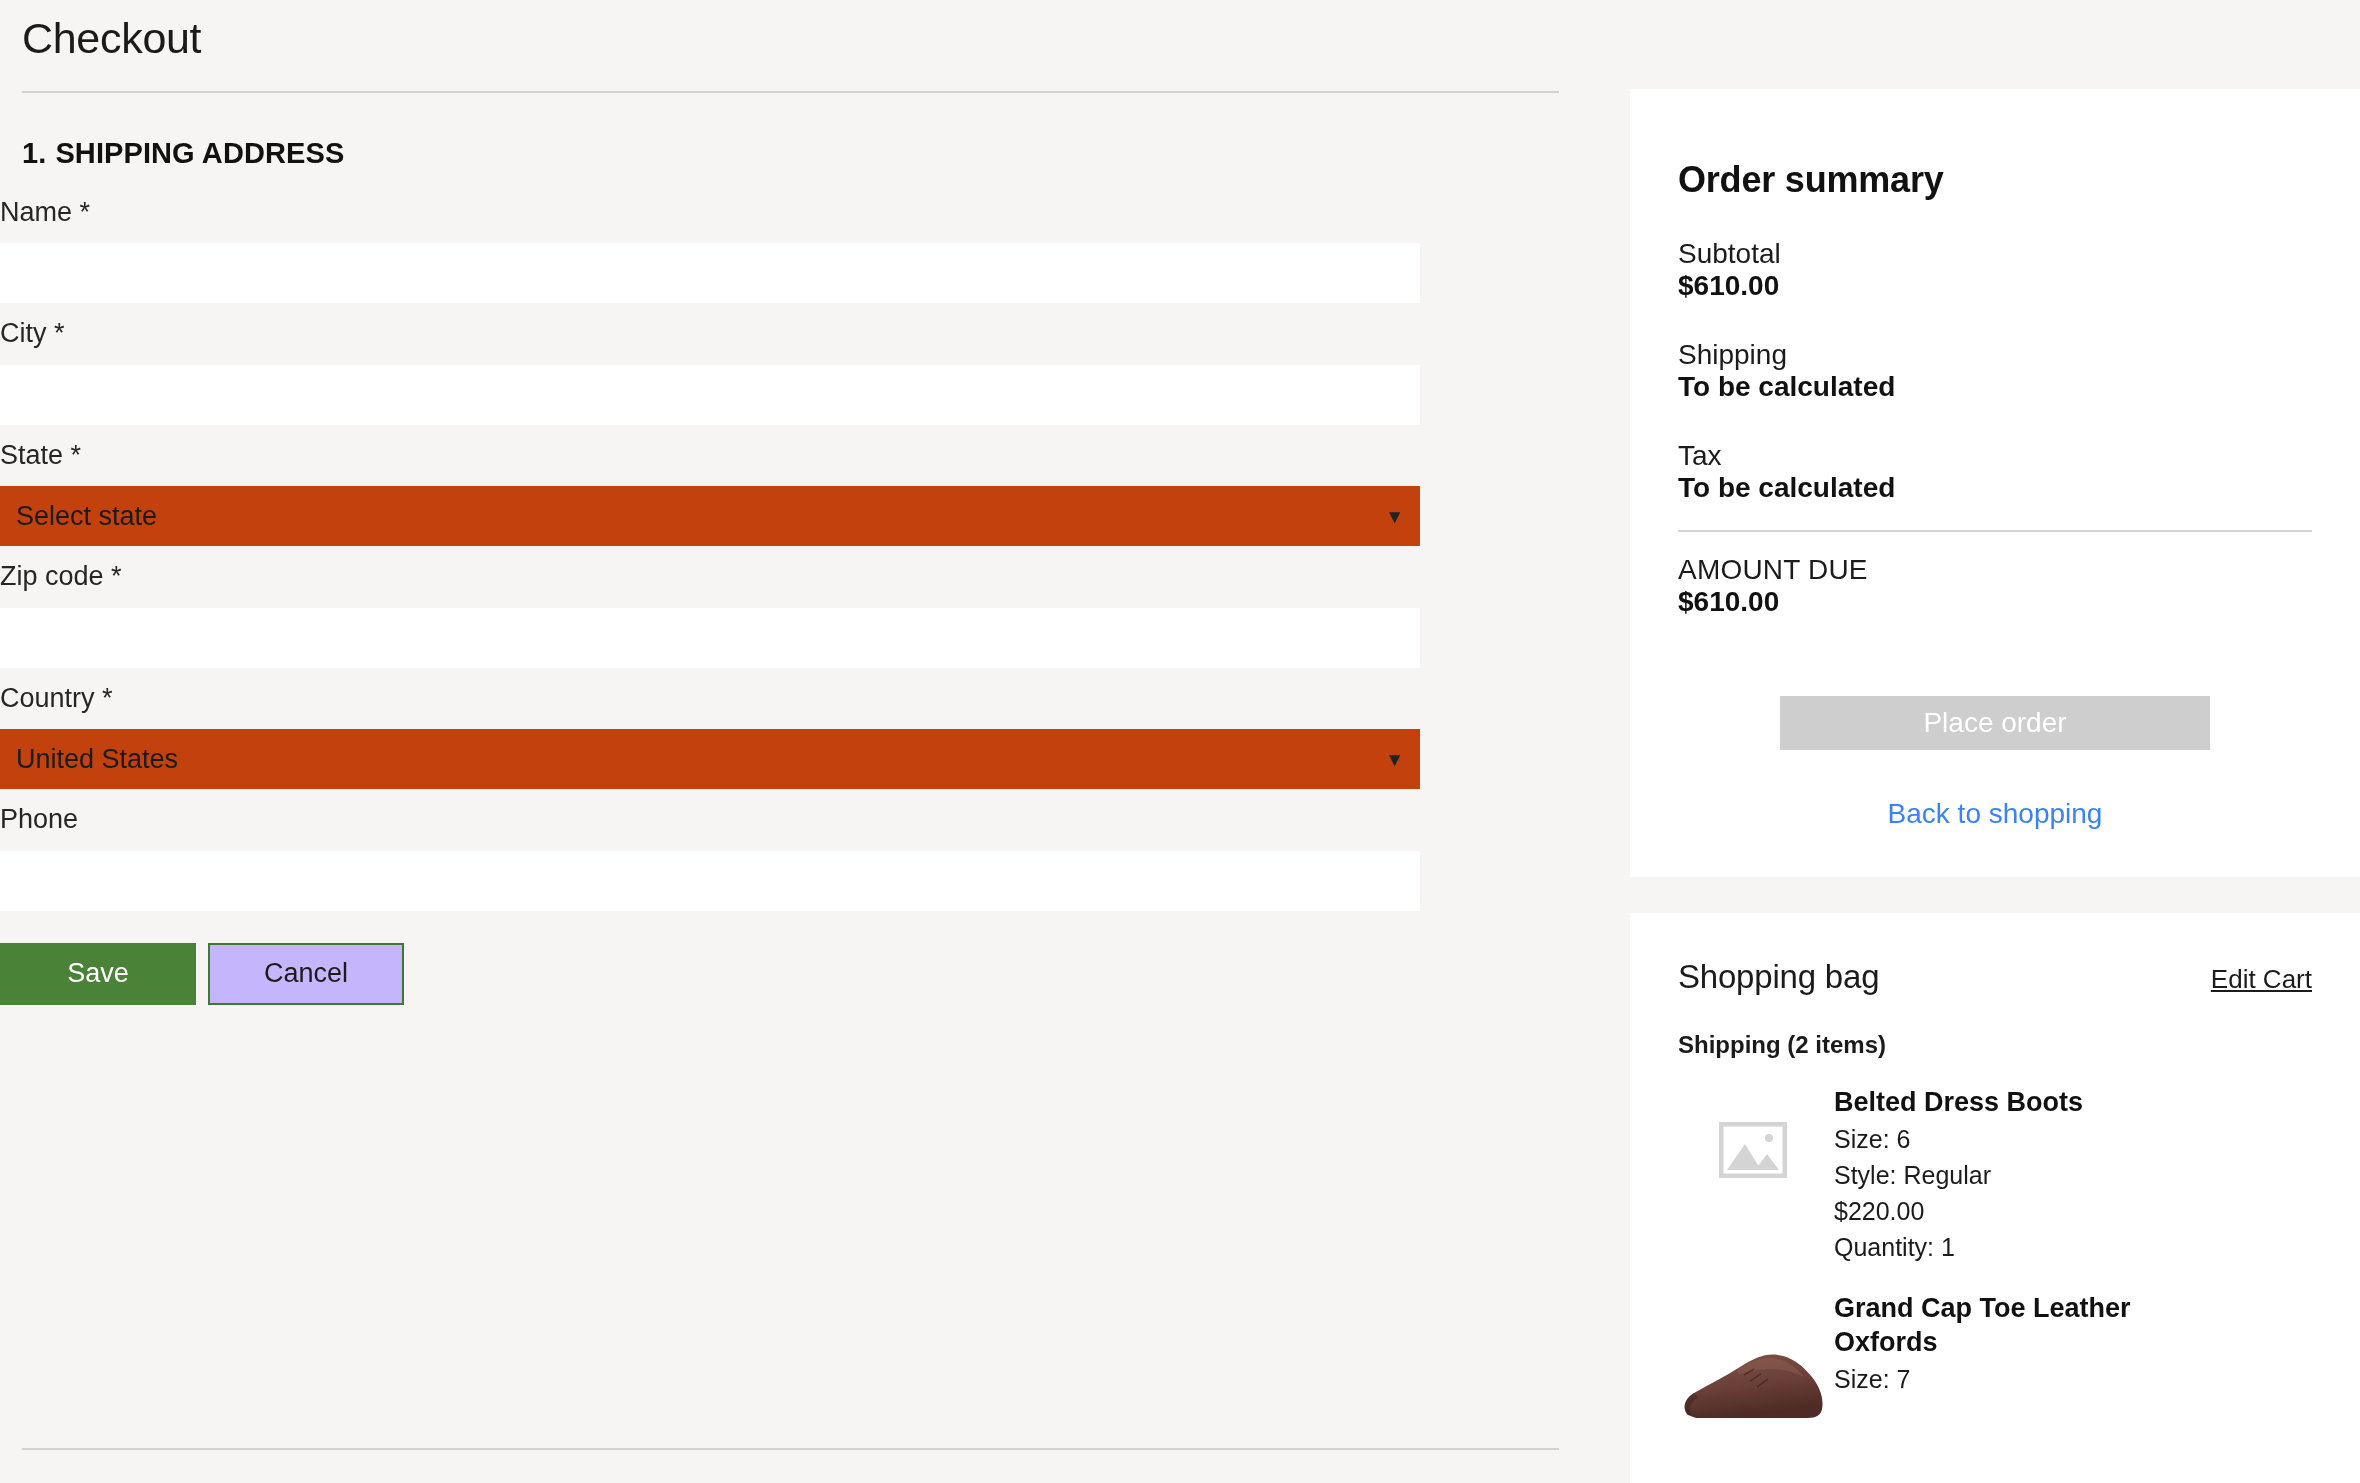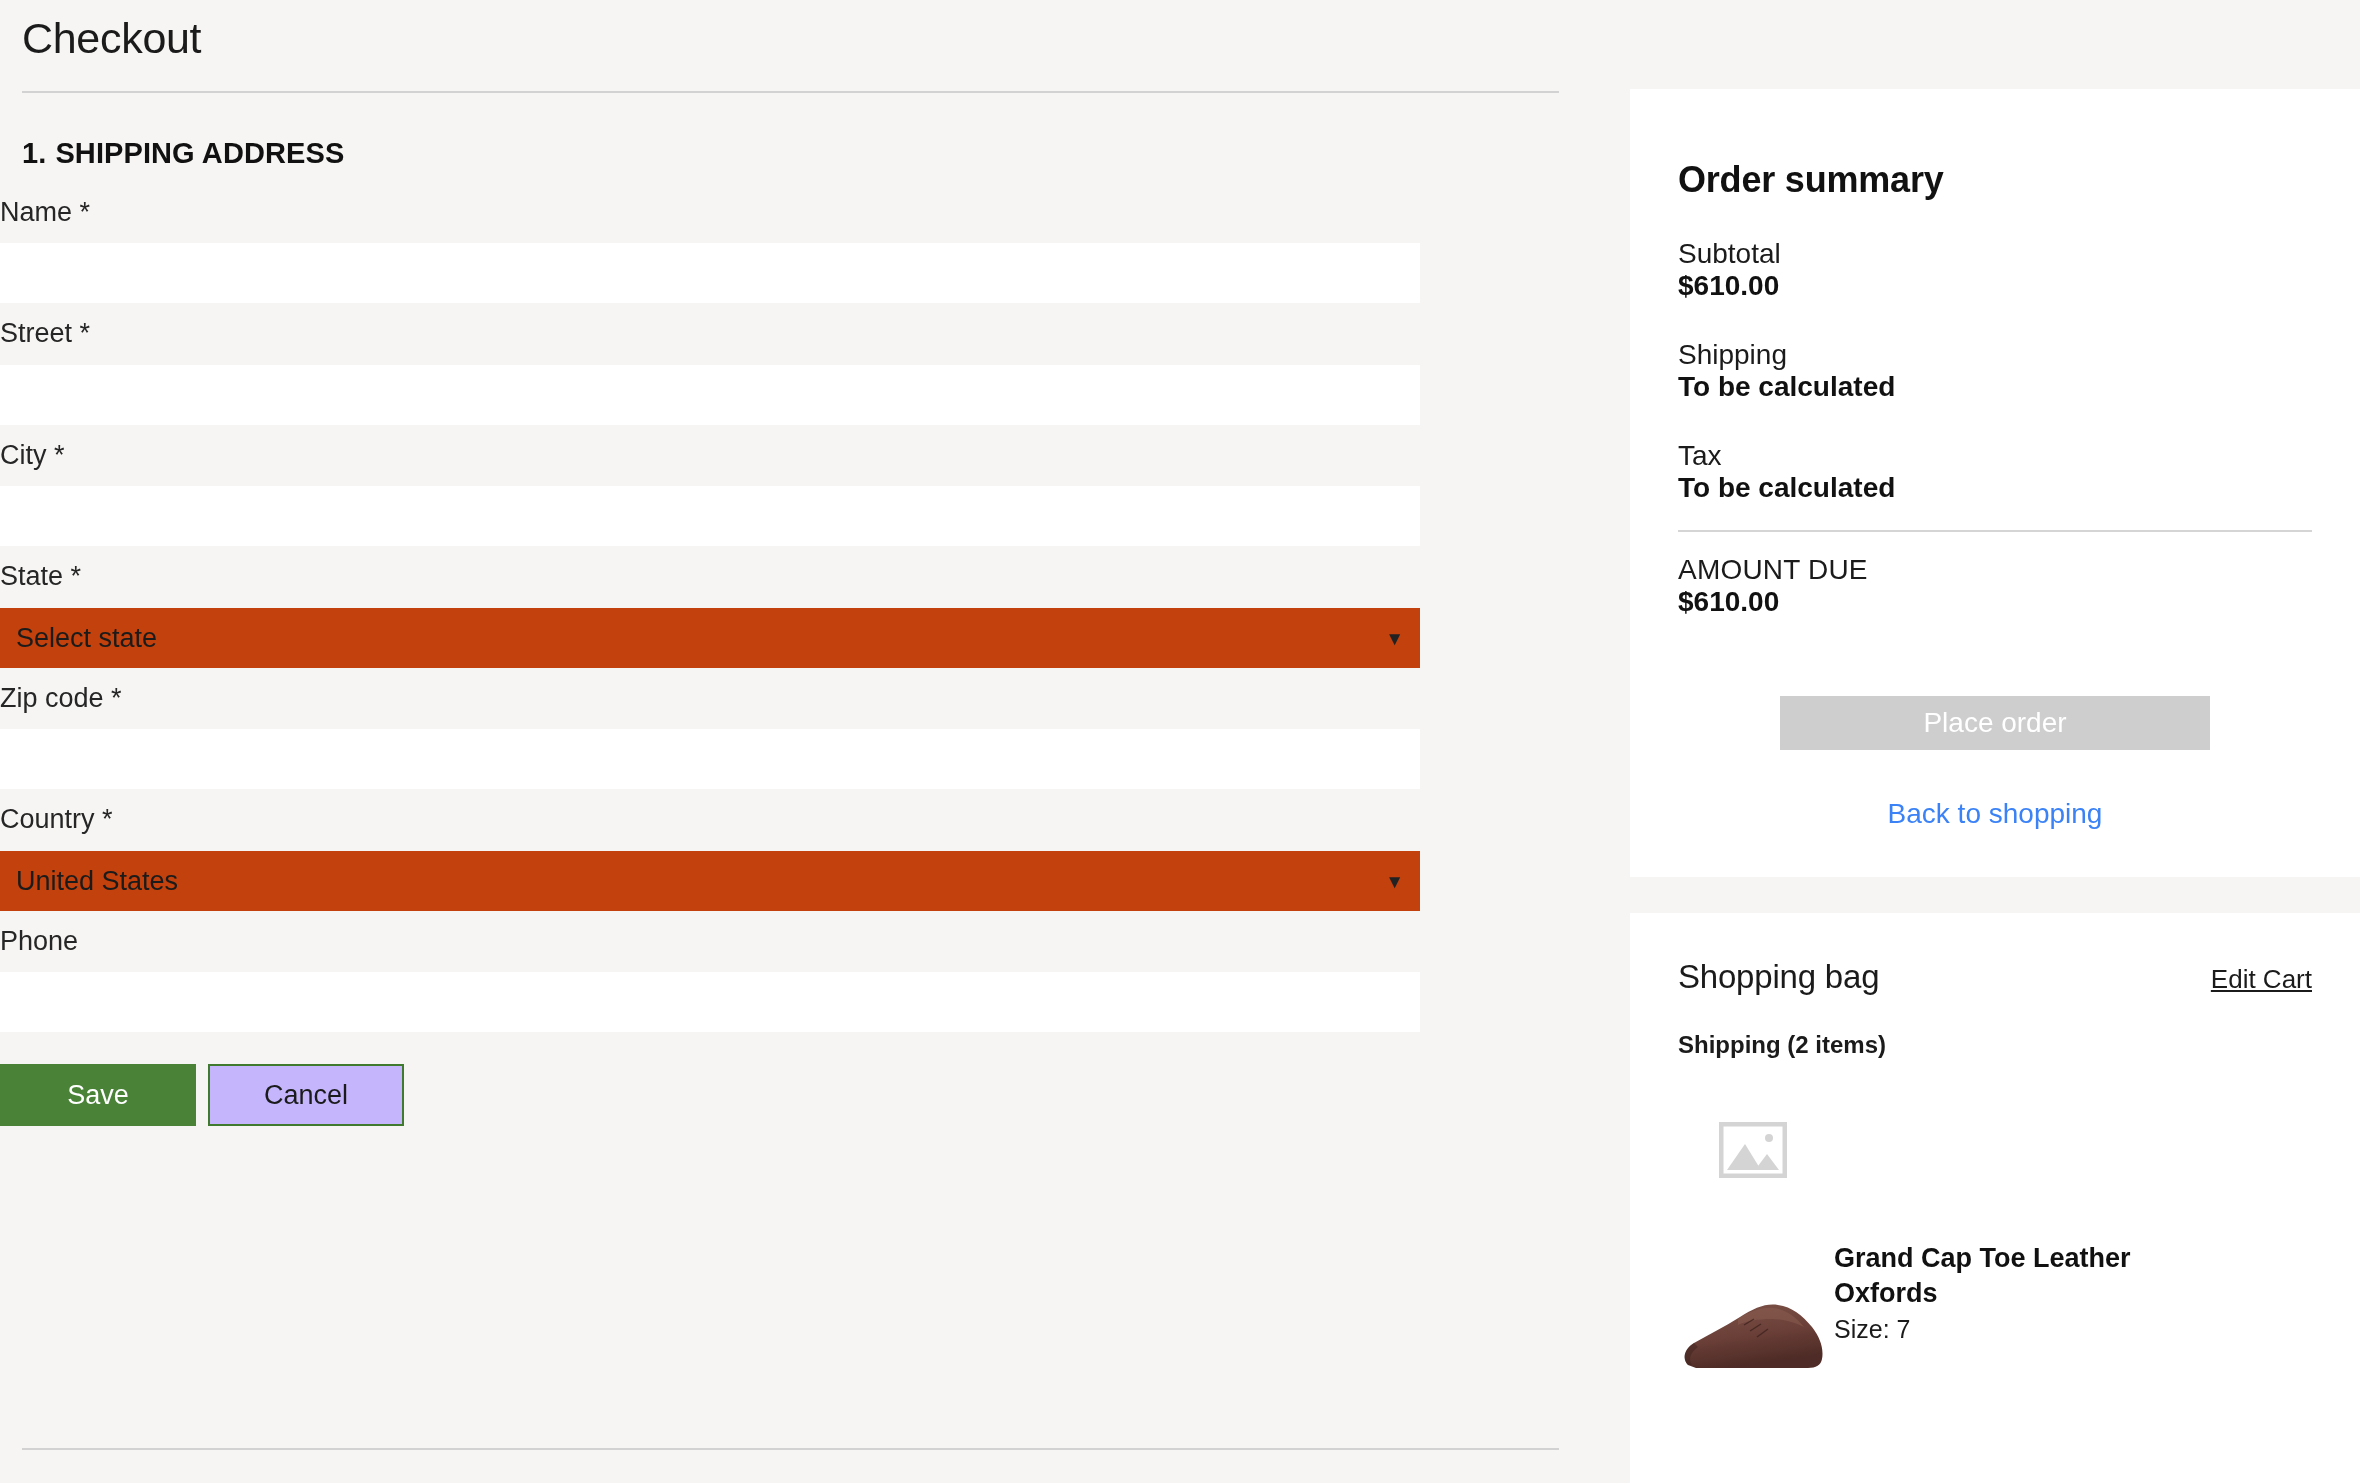--- a/index.html
+++ b/index.html
@@ -329,24 +329,20 @@
       <span class="num">1.</span><span>SHIPPING ADDRESS</span>
     </h2>
 
     <div class="form-area">
 
       <div class="field">
         <label class="field-label">Name *</label>
         <input class="text-input" type="text" placeholder="" style="">
       </div>
 
-      <div class="field">
-        <label class="field-label">Street *</label>
-        <input class="text-input" type="text" placeholder="" style="">
-      </div>
 
       <div class="field">
         <label class="field-label">City *</label>
         <input class="text-input" type="text" placeholder="" style="">
       </div>
 
       <div class="field">
         <label class="field-label">State *</label>
         <div class="select-wrap">
           <span class="select-value">Select state</span>
@@ -423,20 +419,27 @@
       <div class="bag-sub">Shipping (2 items)</div>
 
       <div class="bag-item">
         <div class="thumb">
           <svg class="ph-icon" width="68" height="56" viewBox="0 0 68 56">
             <rect x="2" y="2" width="64" height="52" fill="none" stroke="#d4d4d4" stroke-width="5"></rect>
             <path d="M8 48 L26 22 L42 48 Z" fill="#d4d4d4"></path>
             <path d="M36 48 L48 32 L60 48 Z" fill="#d4d4d4"></path>
             <circle cx="50" cy="16" r="4" fill="#d4d4d4"></circle>
           </svg>
+        </div>
+        <div class="item-info">
+          <div class="item-name">Belted Dress Boots</div>
+          <div class="item-meta">Size: 6</div>
+          <div class="item-meta">Style: Regular</div>
+          <div class="item-meta">$220.00</div>
+          <div class="item-meta">Quantity: 1</div>
         </div>
       </div>
 
       <div class="bag-item">
         <div class="thumb">
           <svg class="shoe-img" viewBox="0 0 150 100">
             <defs>
               <linearGradient id="lth" x1="0" y1="0" x2="0.3" y2="1">
                 <stop offset="0%" stop-color="#7d5248"></stop>
                 <stop offset="55%" stop-color="#6b4038"></stop>

